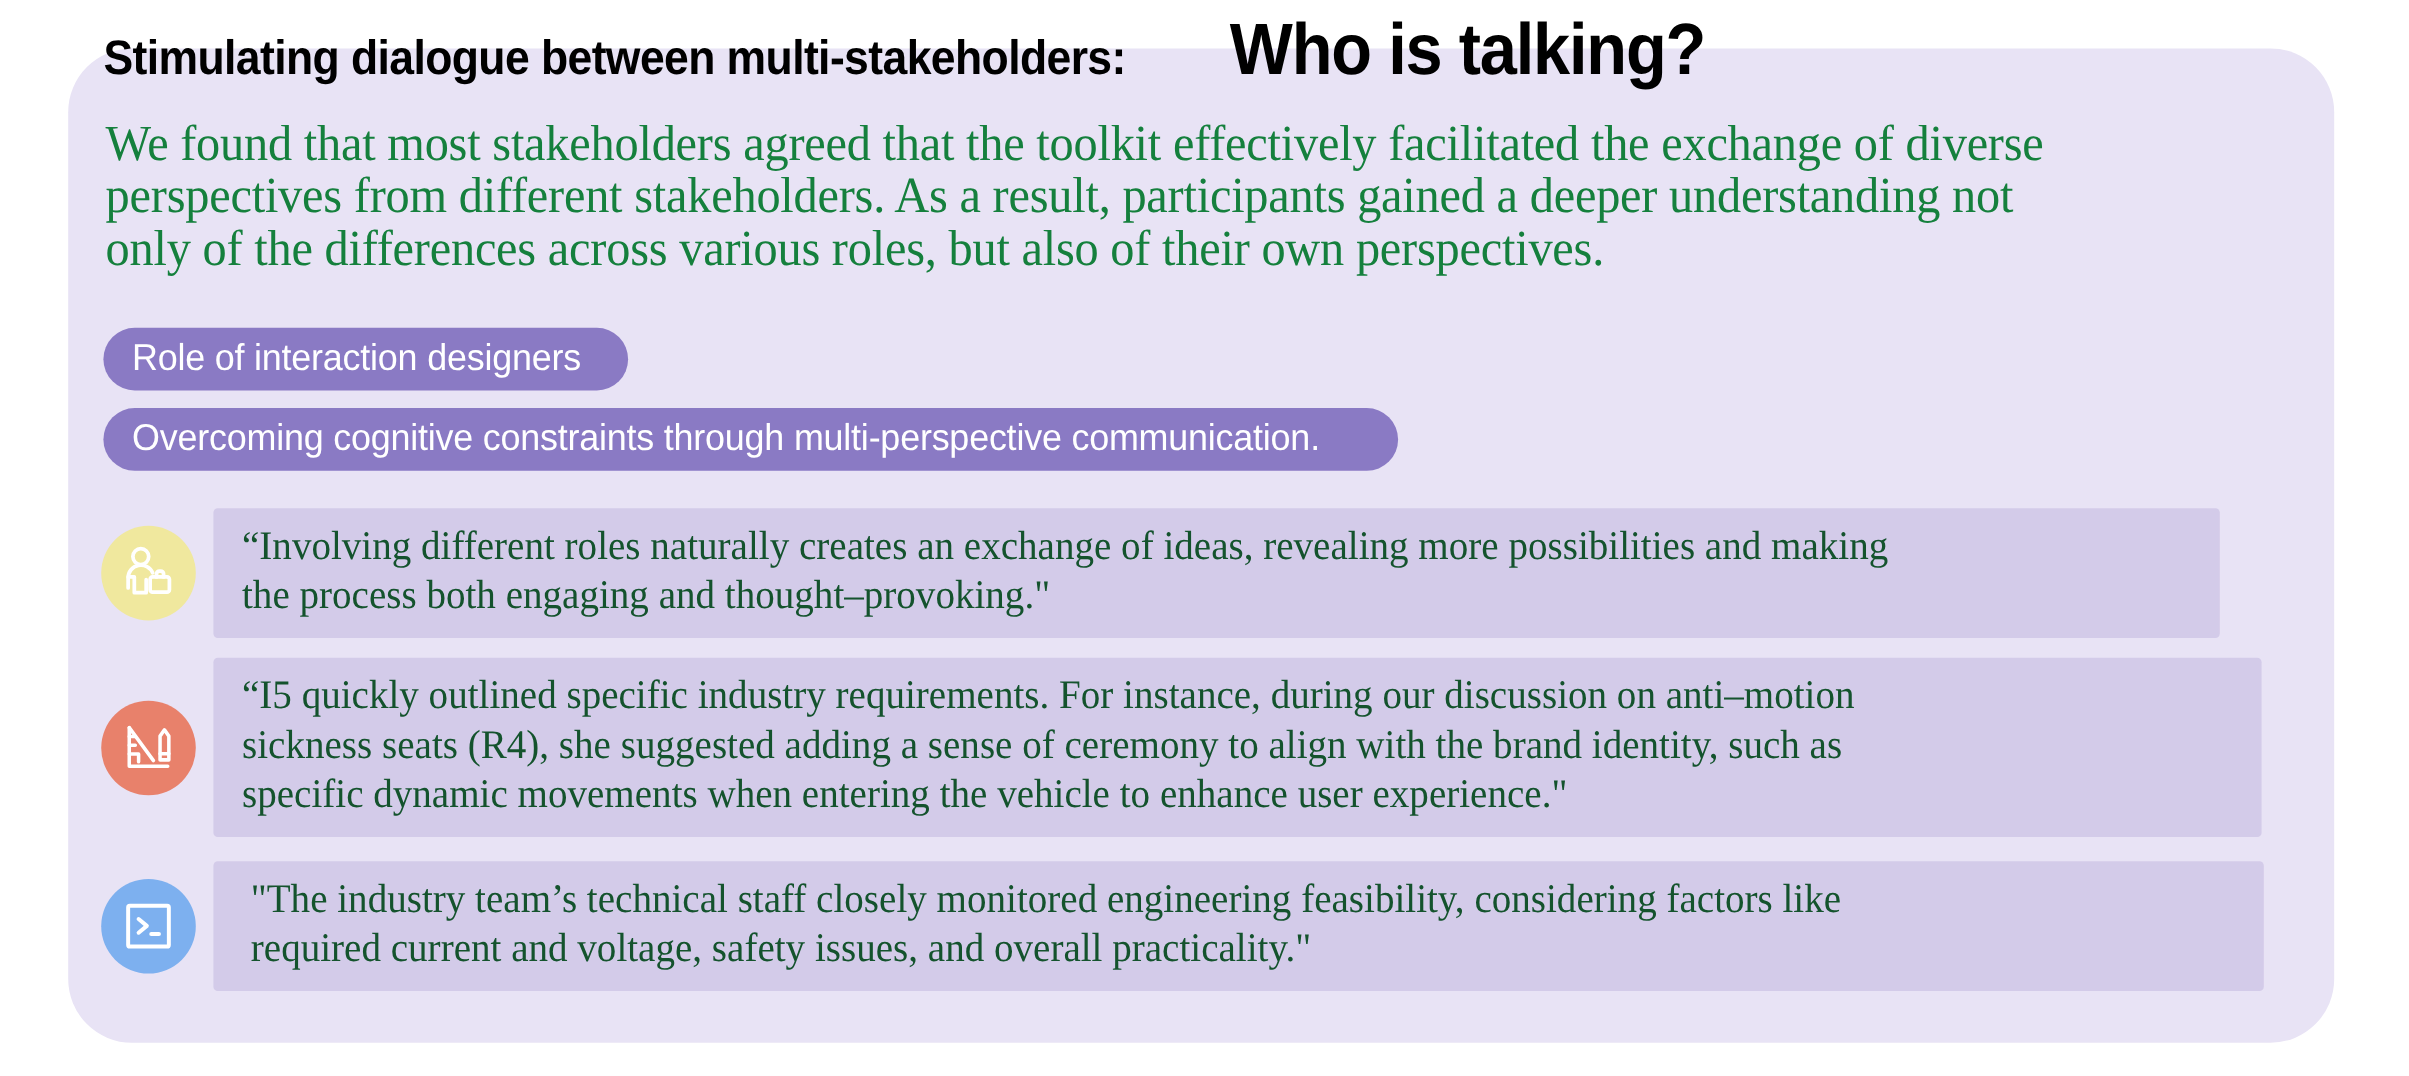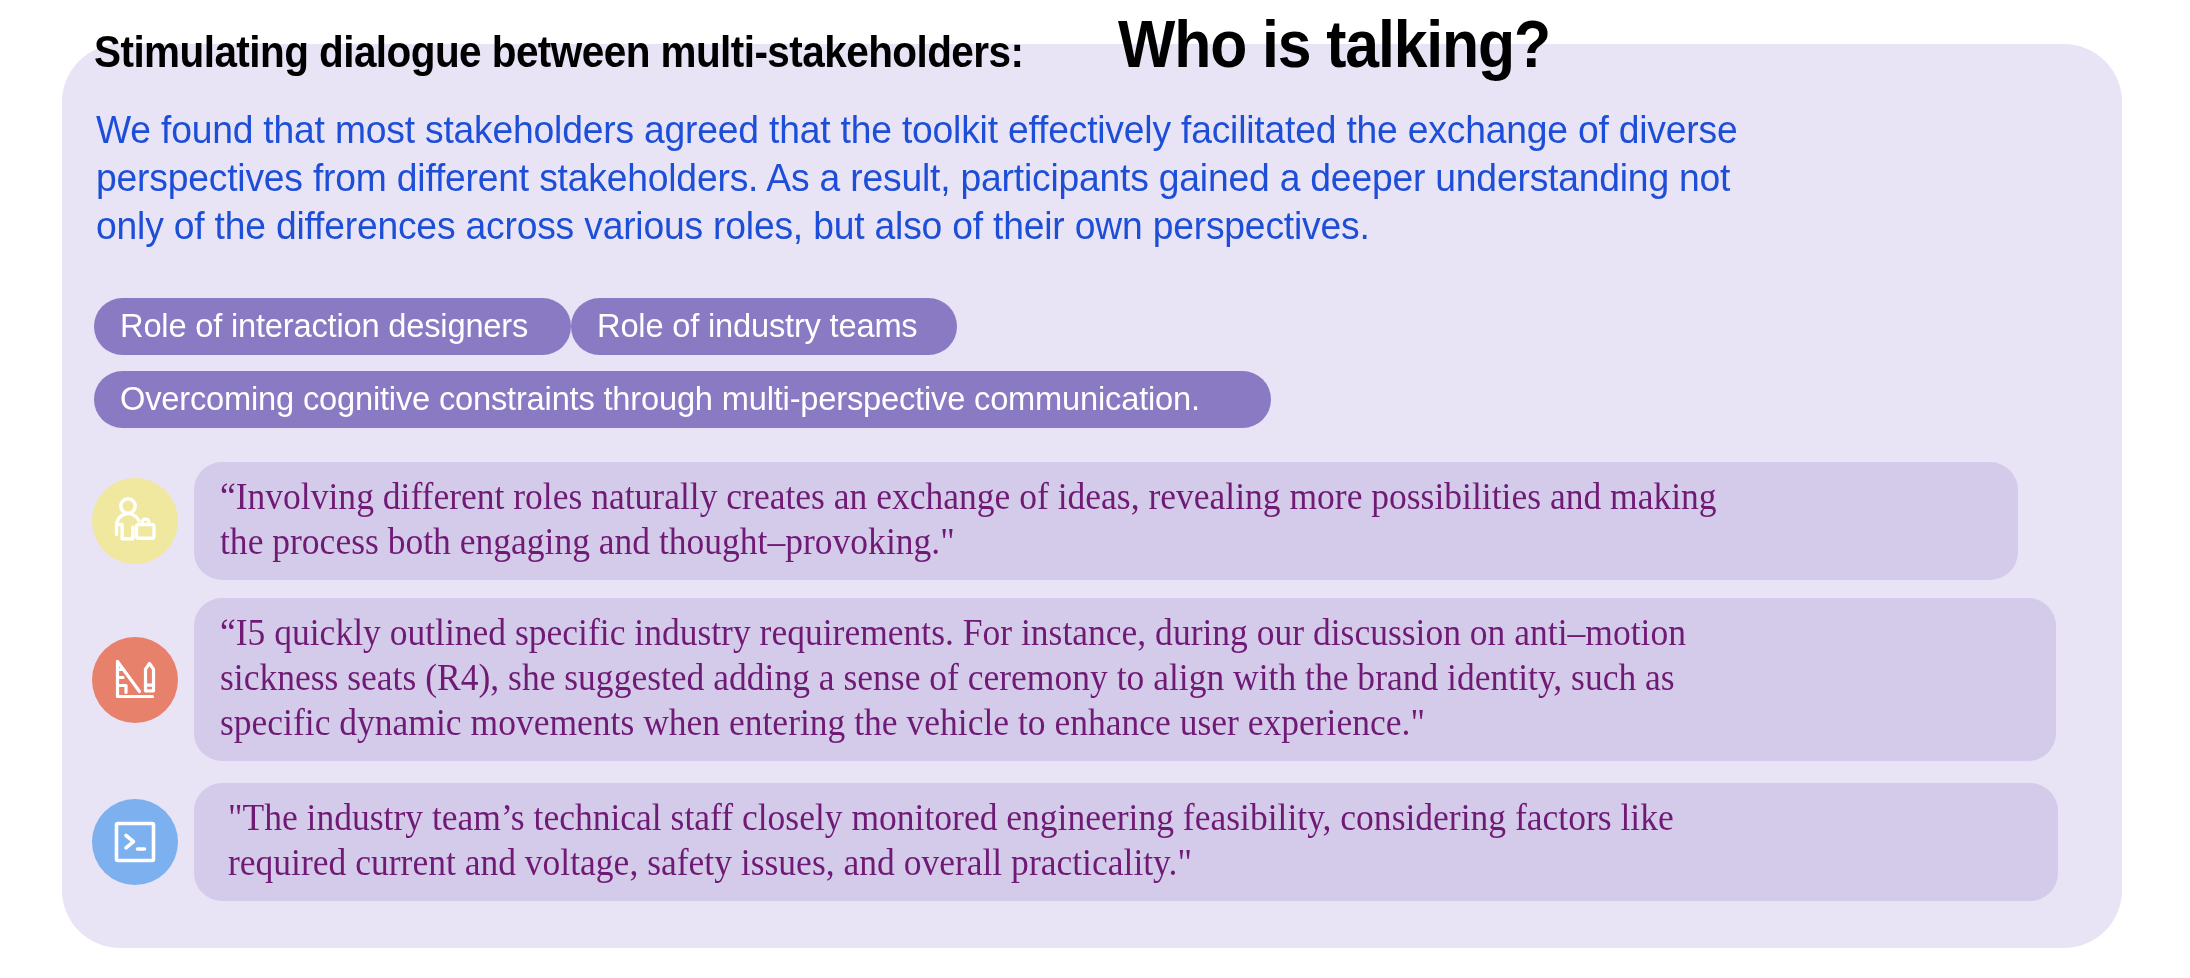--- a/index.html
+++ b/index.html
@@ -60,24 +60,24 @@
     transform: scaleX(0.92);
     transform-origin: left bottom;
   }
 
   
   .body-copy {
     position: absolute;
     left: 96px;
     top: 106px;
     width: 2030px;
-    font-family: Liberation Sans, sans-serif;
-    font-size: 39px;
+    font-family: Liberation Serif, serif;
+    font-size: 46px;
     line-height: 48px;
-    color: #1d4ed8;
+    color: #15803d;
     letter-spacing: -0.2px;
   }
   .body-copy span { display: block; transform: scaleX(0.955); transform-origin: left top; }
 
   
   .tag-rows {
     position: absolute;
     left: 94px;
     top: 298px;
     width: 1980px;
@@ -122,26 +122,26 @@
     margin-right: 16px;
   }
   .avatar svg { display: block; }
   .avatar.yellow { background: #f0e89e; }
   .avatar.coral  { background: #e8816b; }
   .avatar.blue   { background: #7db0ef; }
 
   .quote-card {
     flex: 1 1 auto;
     background: #d3cbe9;
-    border-radius: 28px;
+    border-radius: 4px;
     padding: 12px 28px 16px 26px;
     font-family: "Liberation Serif", serif;
     font-size: 37px;
     line-height: 45px;
-    color: #701a75;
+    color: #14532d;
   }
   .quote-card .ln { display: block; transform: scaleX(0.96); transform-origin: left top; white-space: nowrap; }
 
   .quote-row.r1 .quote-card { margin-right: 74px; }
   .quote-row.r2 .quote-card { margin-right: 36px; }
   .quote-row.r3 .quote-card { margin-right: 34px; padding-left: 34px; }
   .quote-row.r2 { margin-bottom: 22px; }
   .quote-row.r3 { margin-top: 14px; }
 </style>
 </head>
@@ -158,21 +158,20 @@
 
   <div class="body-copy">
     <span>We found that most stakeholders agreed that the toolkit effectively facilitated the exchange of diverse</span>
     <span>perspectives from different stakeholders. As a result, participants gained a deeper understanding not</span>
     <span>only of the differences across various roles, but also of their own perspectives.</span>
   </div>
 
   <div class="tag-rows">
     <div class="tag-row">
       <div class="tag"><span>Role of interaction designers</span></div>
-      <div class="tag"><span>Role of industry teams</span></div>
     </div>
     <div class="tag-row">
       <div class="tag"><span>Overcoming cognitive constraints through multi-perspective communication.</span></div>
     </div>
   </div>
 
   <div class="quotes">
 
     <div class="quote-row r1">
       <div class="avatar yellow">

